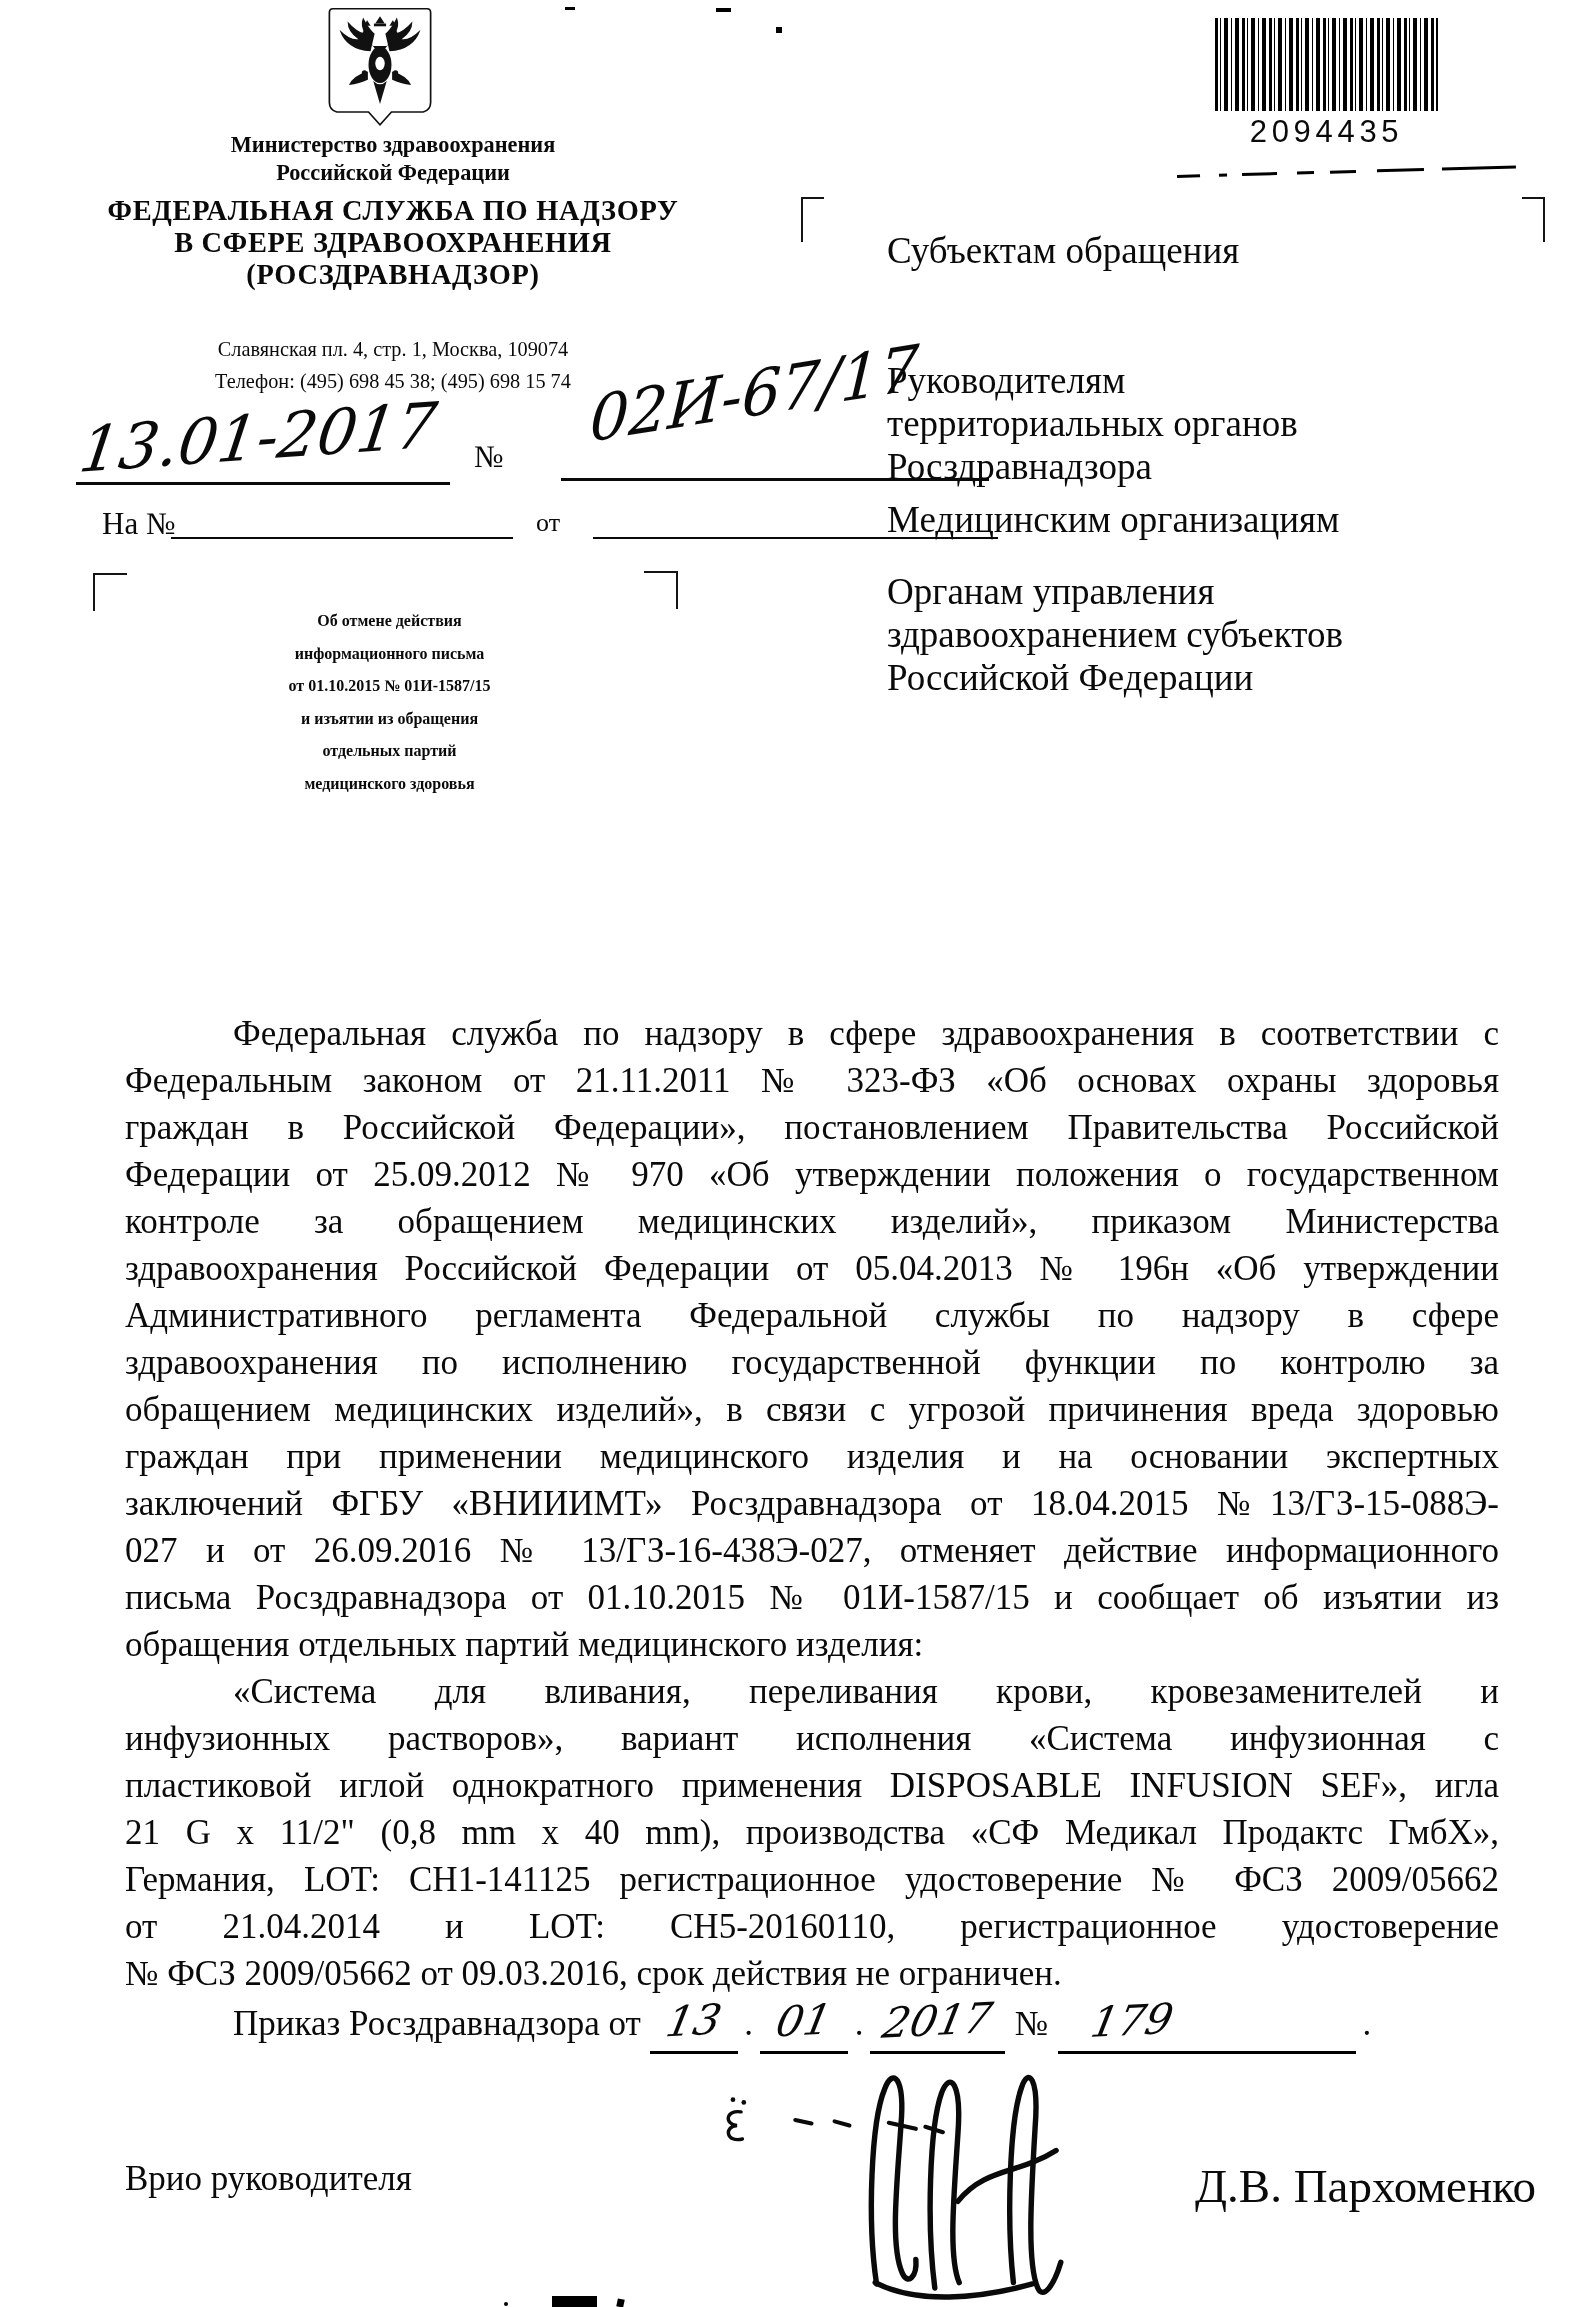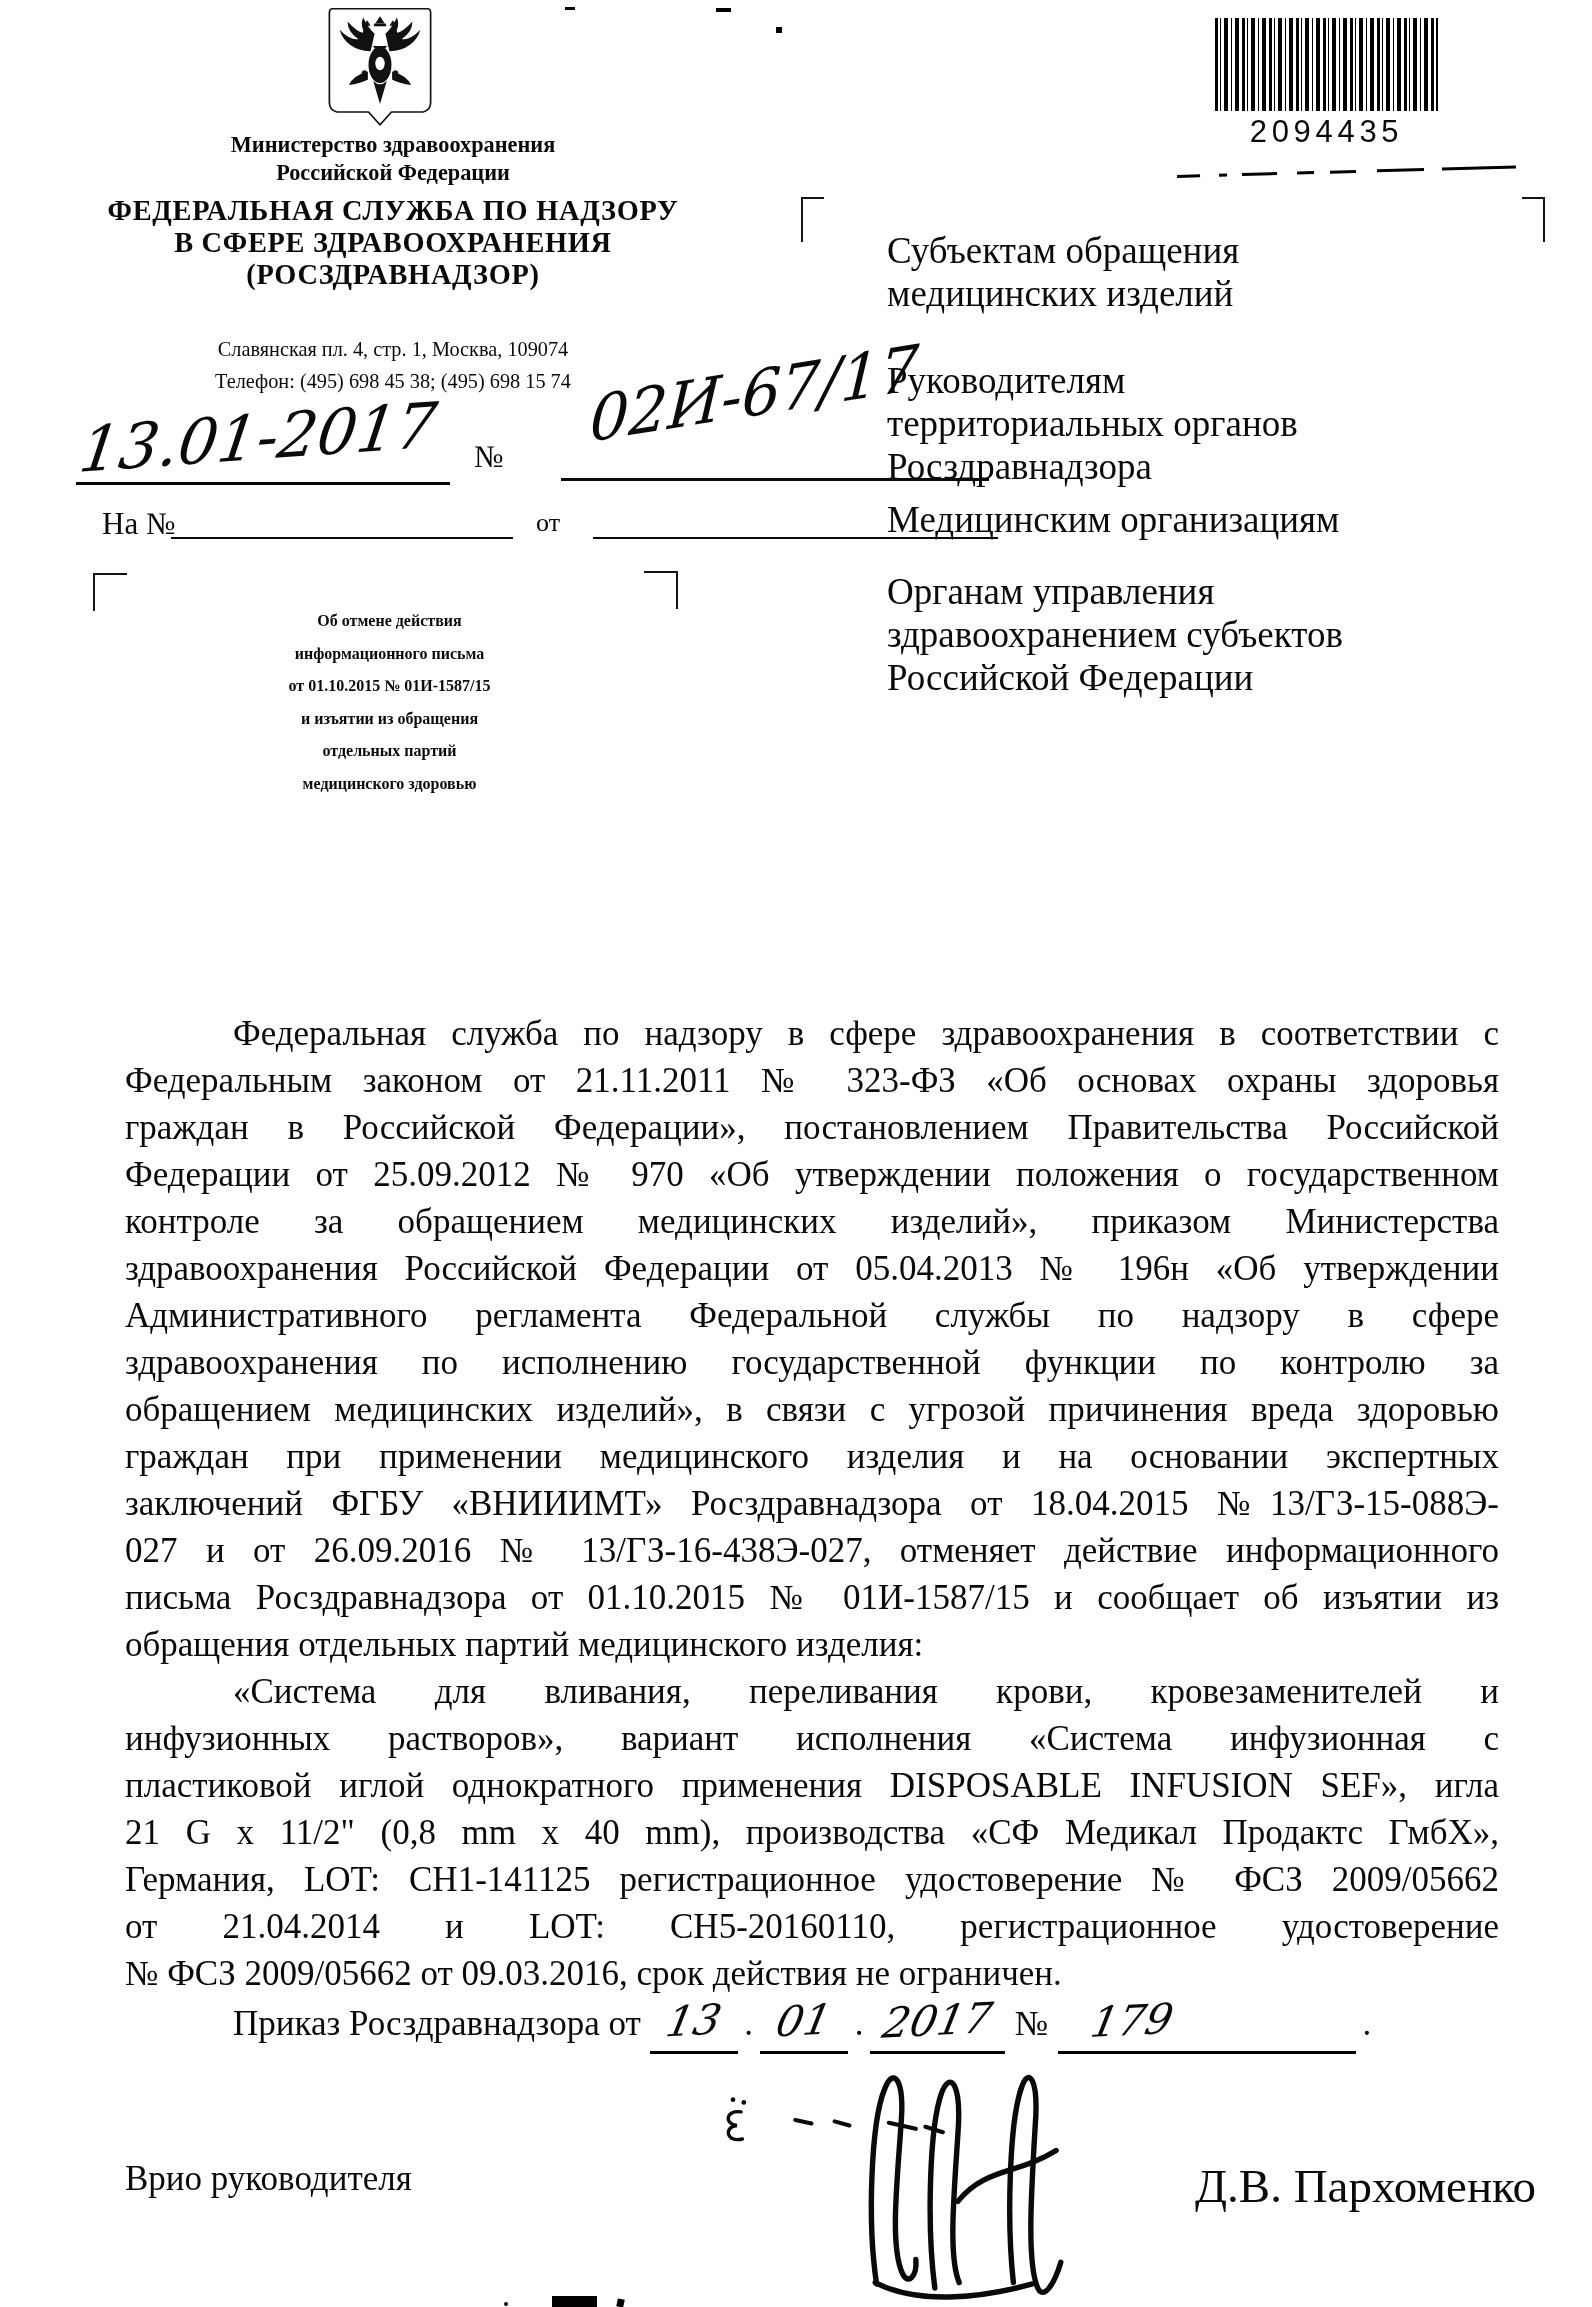--- a/index.html
+++ b/index.html
@@ -133,21 +133,20 @@
   <span style="width:74px;"></span>
 </div>
 
 <div class="abs crn crn-tl" style="left:93px; top:573px; width:34px; height:38px;"></div>
 <div class="abs crn crn-tr" style="left:644px; top:571px; width:34px; height:38px;"></div>
 <div class="abs crn crn-tl" style="left:801px; top:197px; width:23px; height:45px;"></div>
 <div class="abs crn crn-tr" style="left:1522px; top:197px; width:23px; height:45px;"></div>
 
 <div class="abs recips rg1">
   <div>Субъектам обращения</div>
-  <div>медицинских изделий</div>
 </div>
 <div class="abs recips rg2">
   <div>Руководителям</div>
   <div>территориальных органов</div>
   <div>Росздравнадзора</div>
 </div>
 <div class="abs recips rg3">
   <div>Медицинским организациям</div>
 </div>
 <div class="abs recips rg4">
@@ -155,21 +154,21 @@
   <div>здравоохранением субъектов</div>
   <div>Российской Федерации</div>
 </div>
 
 <div class="abs subject">
   <div>Об отмене действия</div>
   <div>информационного письма</div>
   <div>от 01.10.2015 № 01И-1587/15</div>
   <div>и изъятии из обращения</div>
   <div>отдельных партий</div>
-  <div>медицинского здоровью</div>
+  <div>медицинского здоровья</div>
 </div>
 
 <div class="abs body-text">
   <div class="bl ind">Федеральная служба по надзору в сфере здравоохранения в соответствии с</div>
   <div class="bl">Федеральным законом от 21.11.2011 № 323-ФЗ «Об основах охраны здоровья</div>
   <div class="bl">граждан в Российской Федерации», постановлением Правительства Российской</div>
   <div class="bl">Федерации от 25.09.2012 № 970 «Об утверждении положения о государственном</div>
   <div class="bl">контроле за обращением медицинских изделий», приказом Министерства</div>
   <div class="bl">здравоохранения Российской Федерации от 05.04.2013 № 196н «Об утверждении</div>
   <div class="bl">Административного регламента Федеральной службы по надзору в сфере</div>

